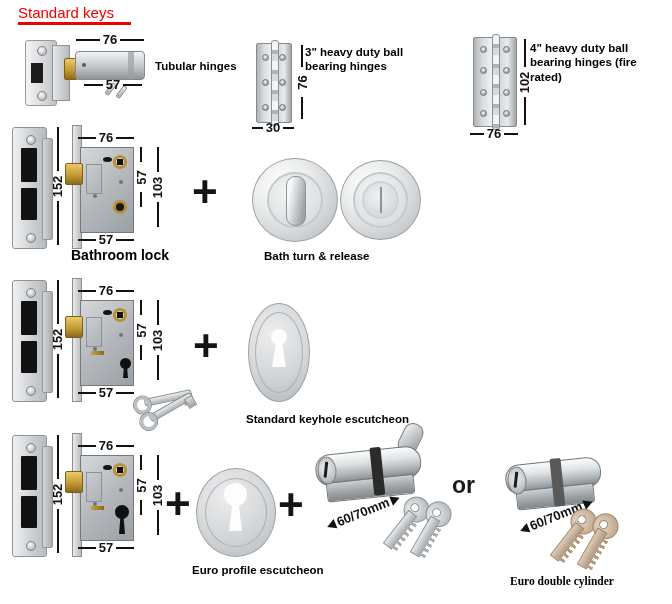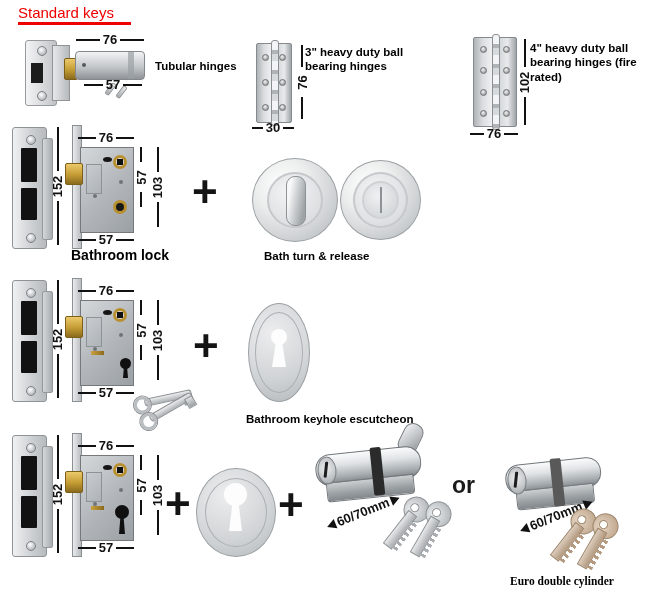--- a/index.html
+++ b/index.html
@@ -363,21 +363,21 @@
     </div>
   </div>
 
   <div class="plus" style="left:193px;top:324px;">+</div>
 
   <div class="esc" style="left:248px;top:303px;width:60px;height:97px;">
     <div class="inring" style="left:6px;top:8px;right:6px;bottom:8px;"></div>
     <div class="kc" style="left:22px;top:25px;width:16px;height:16px;"></div>
     <div class="ks" style="left:23px;top:38px;width:14px;height:25px;"></div>
   </div>
-  <div class="lbl nowrap" style="left:246px;top:412px;">Bathroom keyhole escutcheon</div>
+  <div class="lbl nowrap" style="left:246px;top:412px;">Standard keyhole escutcheon</div>
 
   <div class="lockgrp" style="left:10px;top:433px;">
     <div class="keep">
       <div class="lip"></div>
       <div class="slot s1"></div>
       <div class="slot s2"></div>
       <div class="scr st"></div>
       <div class="scr sb"></div>
     </div>
     <div class="vdim d-plate">
@@ -425,20 +425,21 @@
     </div>
   </div>
 
   <div class="plus" style="left:165px;top:482px;">+</div>
 
   <div class="esc" style="left:196px;top:468px;width:78px;height:87px;">
     <div class="inring" style="left:8px;top:9px;right:8px;bottom:9px;"></div>
     <div class="kc" style="left:27px;top:14px;width:23px;height:23px;"></div>
     <div class="ks" style="left:32px;top:33px;width:13px;height:29px;"></div>
   </div>
+  <div class="lbl nowrap" style="left:192px;top:563px;">Euro profile escutcheon</div>
 
   <div class="plus" style="left:278px;top:483px;">+</div>
 
   <div class="cyl" style="left:316px;top:440px;">
     <div class="thumb"></div>
     <div class="barrel"></div>
     <div class="cbody"></div>
     <div class="band"></div>
     <div class="face"></div>
     <div class="keyway"></div>

